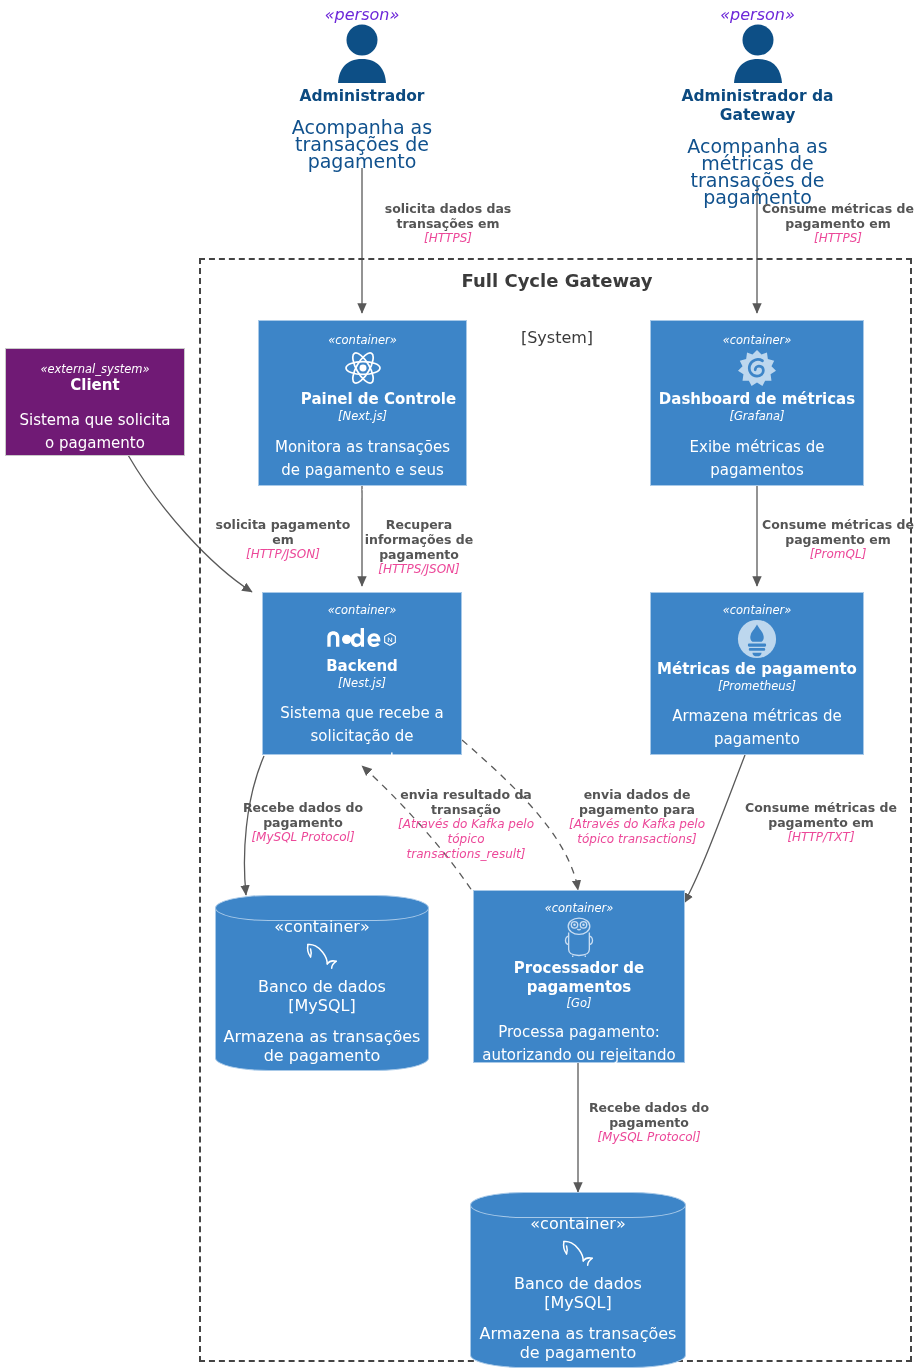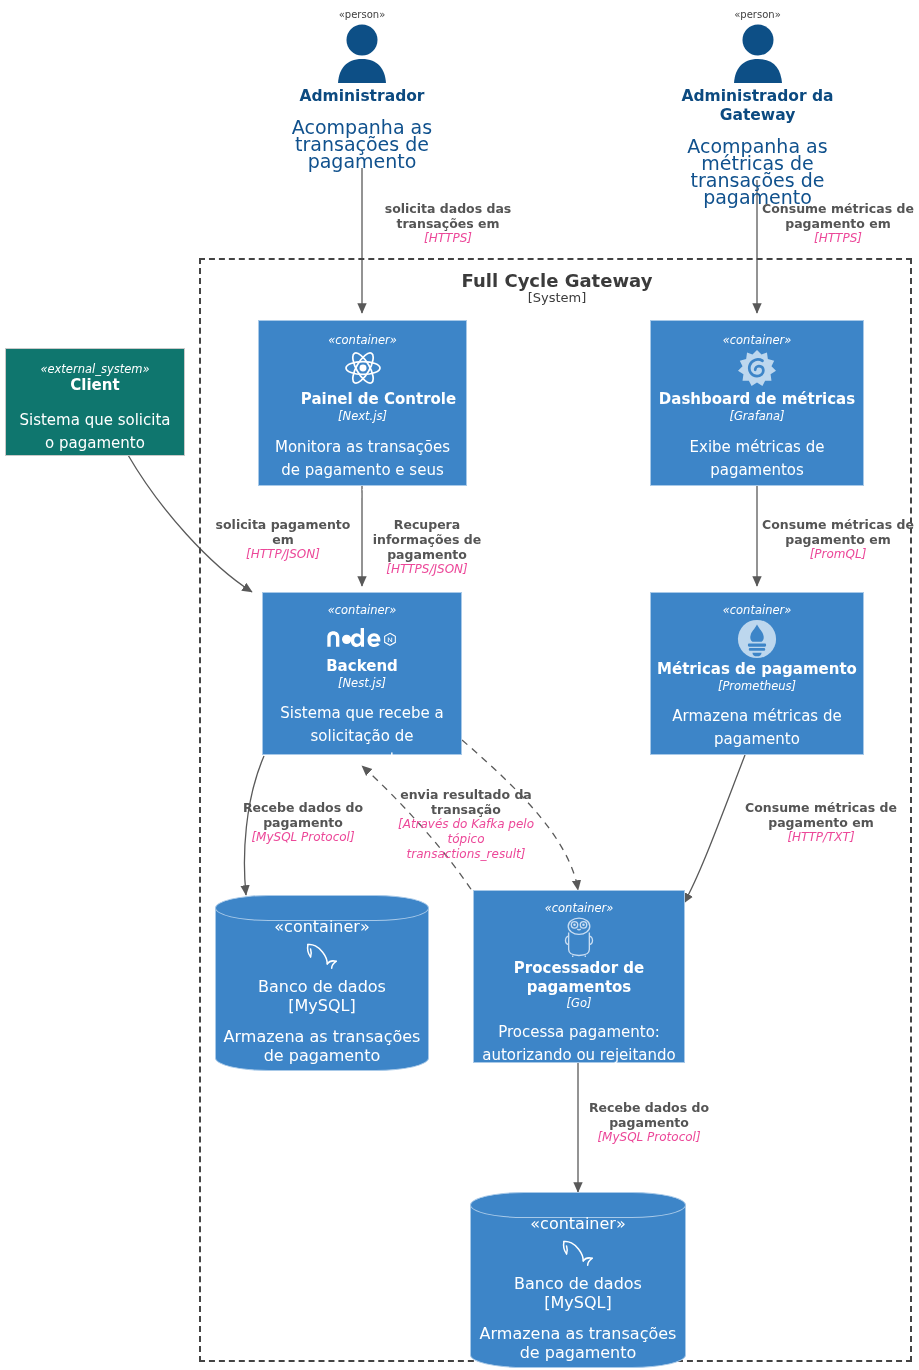--- a/index.html
+++ b/index.html
@@ -5,33 +5,33 @@
   html,body{margin:0;padding:0;background:#ffffff;}
   body{width:919px;height:1370px;position:relative;
        font-family:"DejaVu Sans","Liberation Sans",sans-serif;
        -webkit-font-smoothing:antialiased;}
   #stage{position:absolute;left:0;top:0;width:919px;height:1370px;overflow:hidden;}
 
   
   .boundary{position:absolute;border:2px dashed #444;box-sizing:border-box;}
   .boundary-title{position:absolute;text-align:center;color:#3b3b3b;}
   .boundary-title .bt-name{font-size:18px;font-weight:bold;line-height:18px;}
-  .boundary-title .bt-type{font-size:13px;line-height:15px;}
+  .boundary-title .bt-type{font-size:16px;line-height:15px;margin-top:40px;}
 
   
   .person{position:absolute;text-align:center;color:#0b4f8a;}
-  .person .stereo{font-size:10px;line-height:14px;color:#404040;}
+  .person .stereo{font-size:16px;font-style:italic;line-height:14px;color:#6d28d9;}
   .person .pname{font-size:15.5px;font-weight:bold;line-height:19px;margin-top:2px;color:#0c4a80;}
   .person .pdesc{font-size:19px;line-height:17px;margin-top:13px;color:#10518d;}
   .person-glyph{width:64px;height:62px;margin:1px auto 0;}
 
   
   .node{position:absolute;box-sizing:border-box;text-align:center;color:#ffffff;}
   .node.container{background:#3d85c8;border:1px solid #a8c9e8;}
-  .node.ext{background:#0f766e;border:1px solid #c9c9c9;}
+  .node.ext{background:#701a75;border:1px solid #c9c9c9;}
   .node .stereo{font-style:italic;font-size:11.5px;line-height:14px;color:#ffffff;}
   .node .nname{font-weight:bold;font-size:15px;line-height:18.5px;}
   .node .ntech{font-style:italic;font-size:11.5px;line-height:14px;}
   .node .ndesc{font-size:15px;line-height:23px;}
   .node .icon{display:flex;align-items:center;justify-content:center;}
 
   
   .db{position:absolute;}
   .db .cyl-top{position:absolute;left:0;top:0;width:100%;height:26px;
        background:#3d85c8;border:1px solid #a8c9e8;border-radius:50%/100%;box-sizing:border-box;}
@@ -263,40 +263,44 @@
   <div class="edge-label" style="left:758px;top:201px;width:160px;">
     <div class="el-text">Consume métricas de pagamento em</div>
     <div class="el-tech">[HTTPS]</div>
   </div>
 
   <div class="edge-label" style="left:209px;top:517px;width:148px;">
     <div class="el-text">solicita pagamento em</div>
     <div class="el-tech">[HTTP/JSON]</div>
   </div>
 
-  <div class="edge-label" style="left:353px;top:517px;width:148px;">
+  <div class="edge-label" style="left:345px;top:517px;width:148px;">
     <div class="el-text">Recupera informações de pagamento</div>
     <div class="el-tech">[HTTPS/JSON]</div>
   </div>
 
   <div class="edge-label" style="left:758px;top:517px;width:160px;">
     <div class="el-text">Consume métricas de pagamento em</div>
     <div class="el-tech">[PromQL]</div>
   </div>
 
   <div class="edge-label" style="left:237px;top:800px;width:132px;">
     <div class="el-text">Recebe dados do pagamento</div>
     <div class="el-tech">[MySQL Protocol]</div>
   </div>
 
   <div class="edge-label" style="left:392px;top:787px;width:148px;">
     <div class="el-text">envia resultado da transação</div>
     <div class="el-tech">[Através do Kafka pelo tópico transactions_result]</div>
   </div>
 
+  <div class="edge-label" style="left:563px;top:787px;width:148px;">
+    <div class="el-text">envia dados de pagamento para</div>
+    <div class="el-tech">[Através do Kafka pelo tópico transactions]</div>
+  </div>
 
   <div class="edge-label" style="left:741px;top:800px;width:160px;">
     <div class="el-text">Consume métricas de pagamento em</div>
     <div class="el-tech">[HTTP/TXT]</div>
   </div>
 
   <div class="edge-label" style="left:579px;top:1100px;width:140px;">
     <div class="el-text">Recebe dados do pagamento</div>
     <div class="el-tech">[MySQL Protocol]</div>
   </div>

